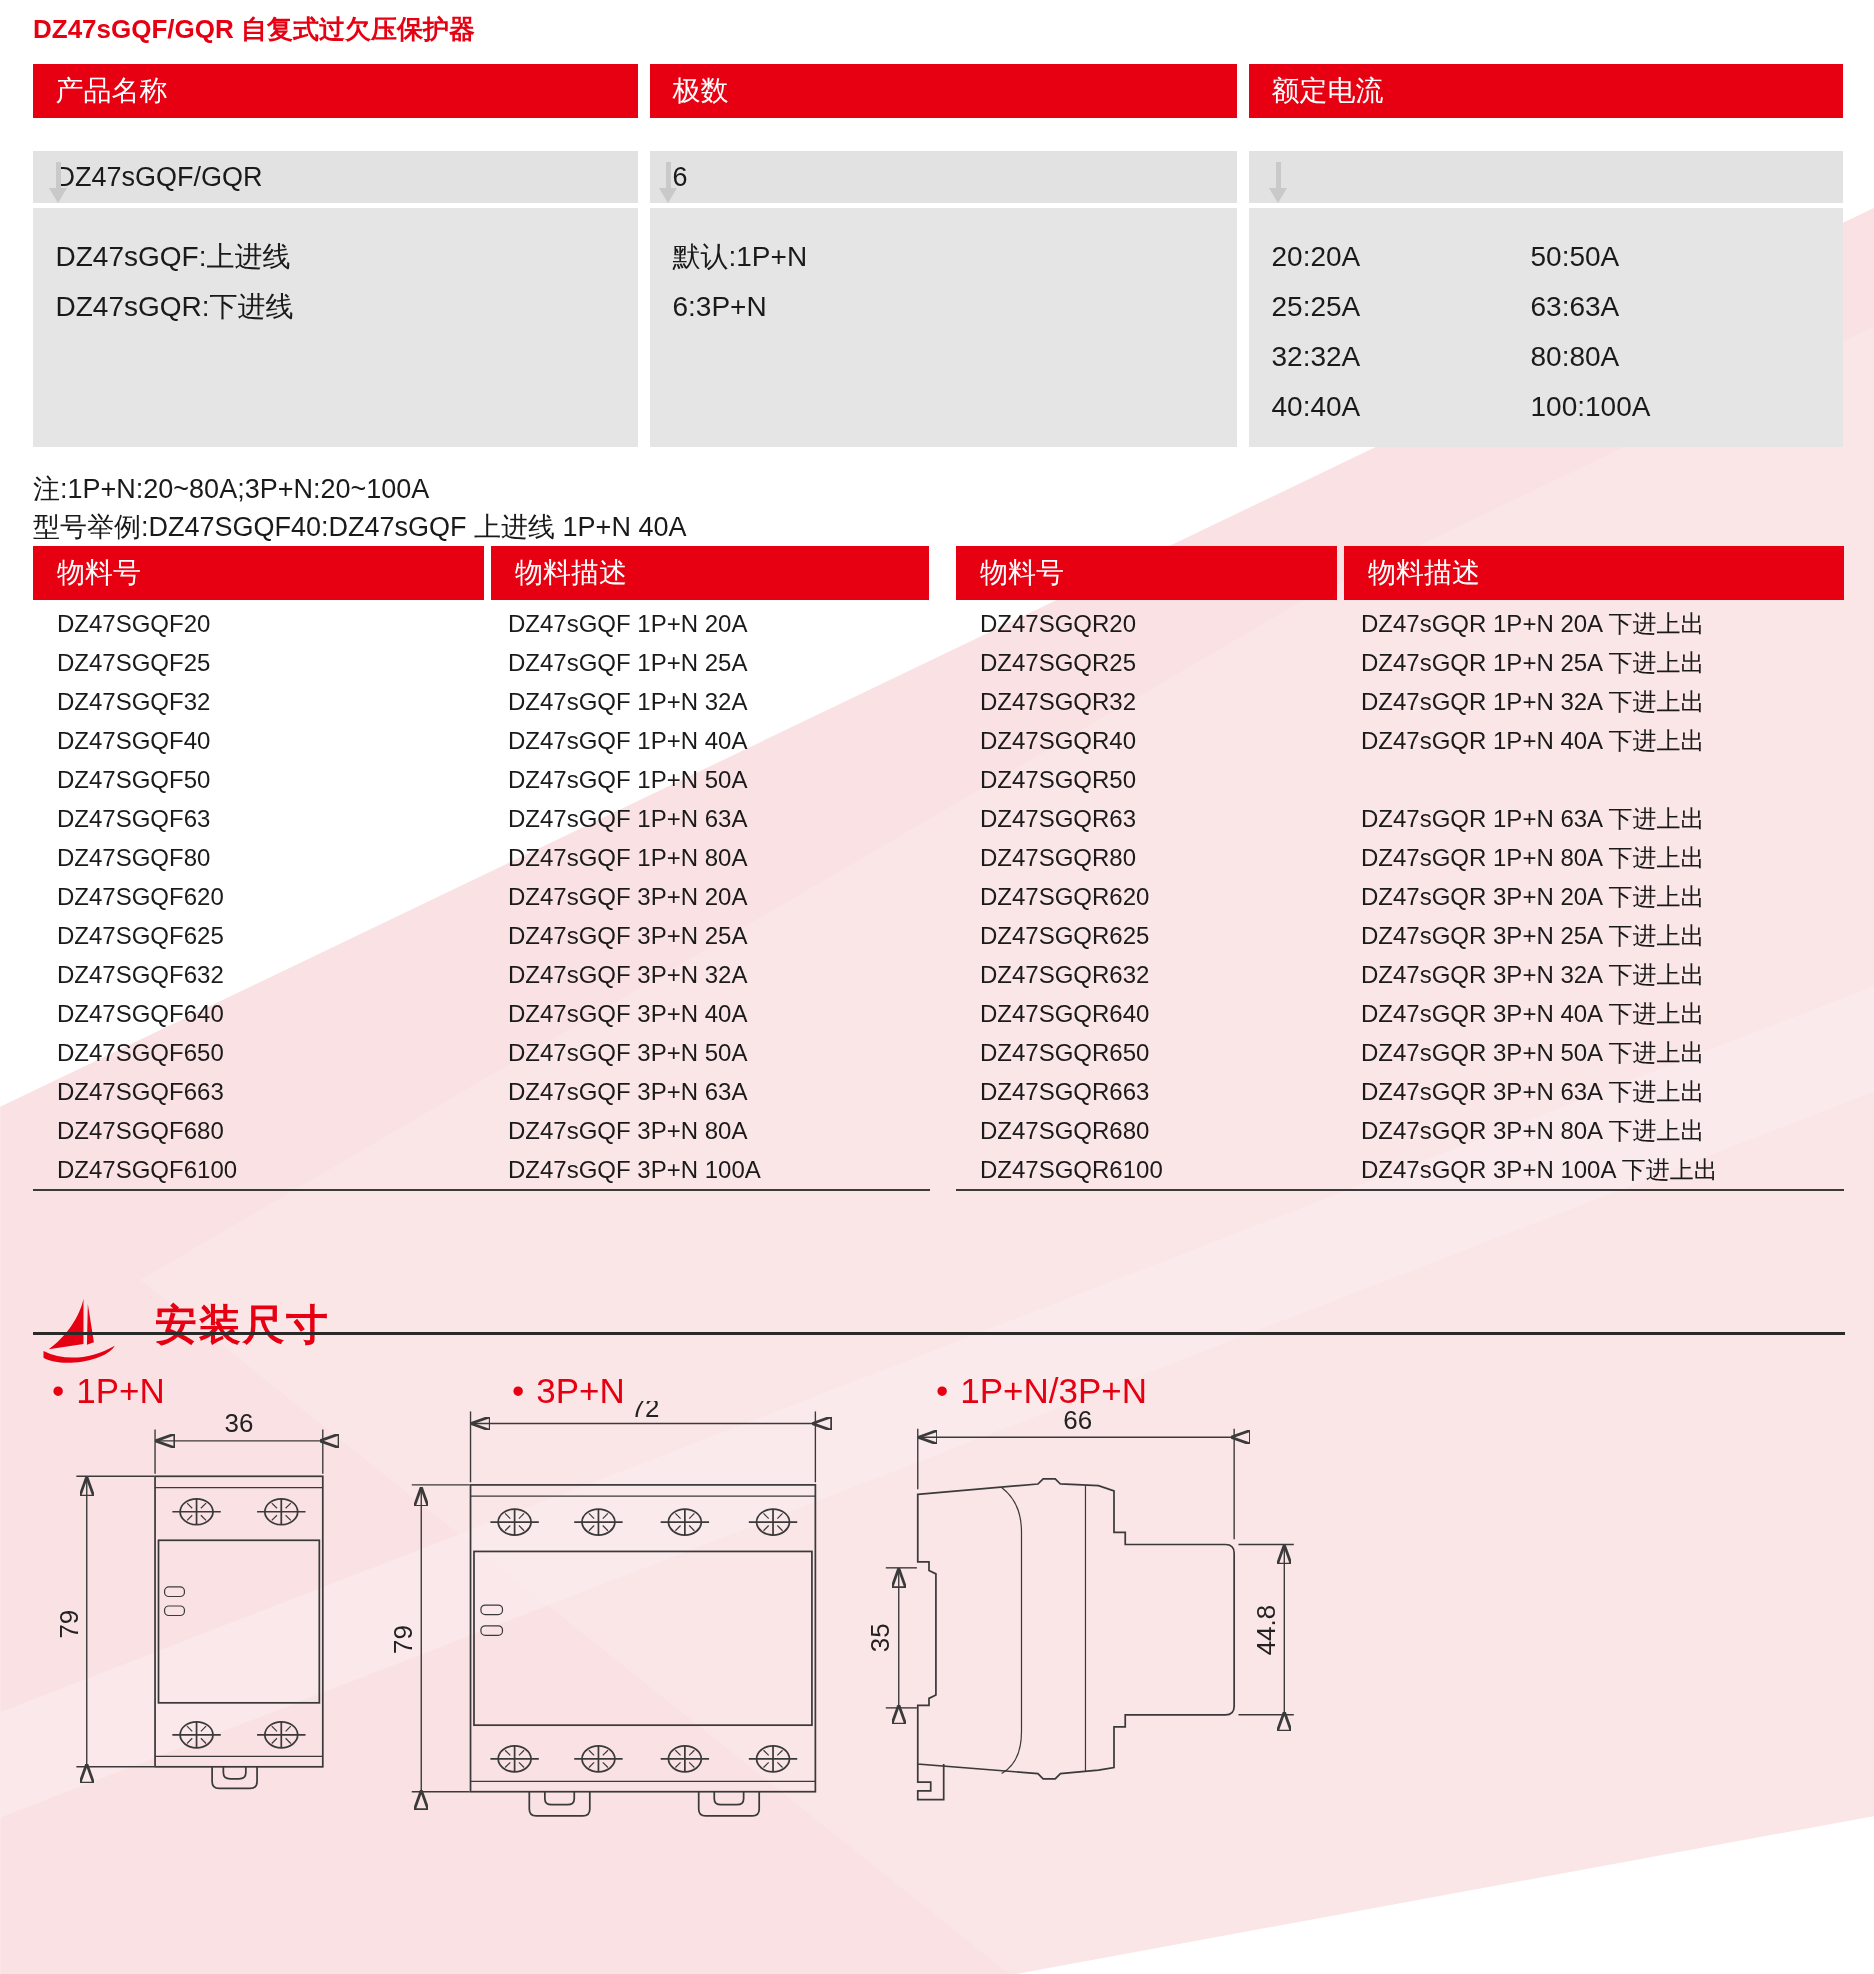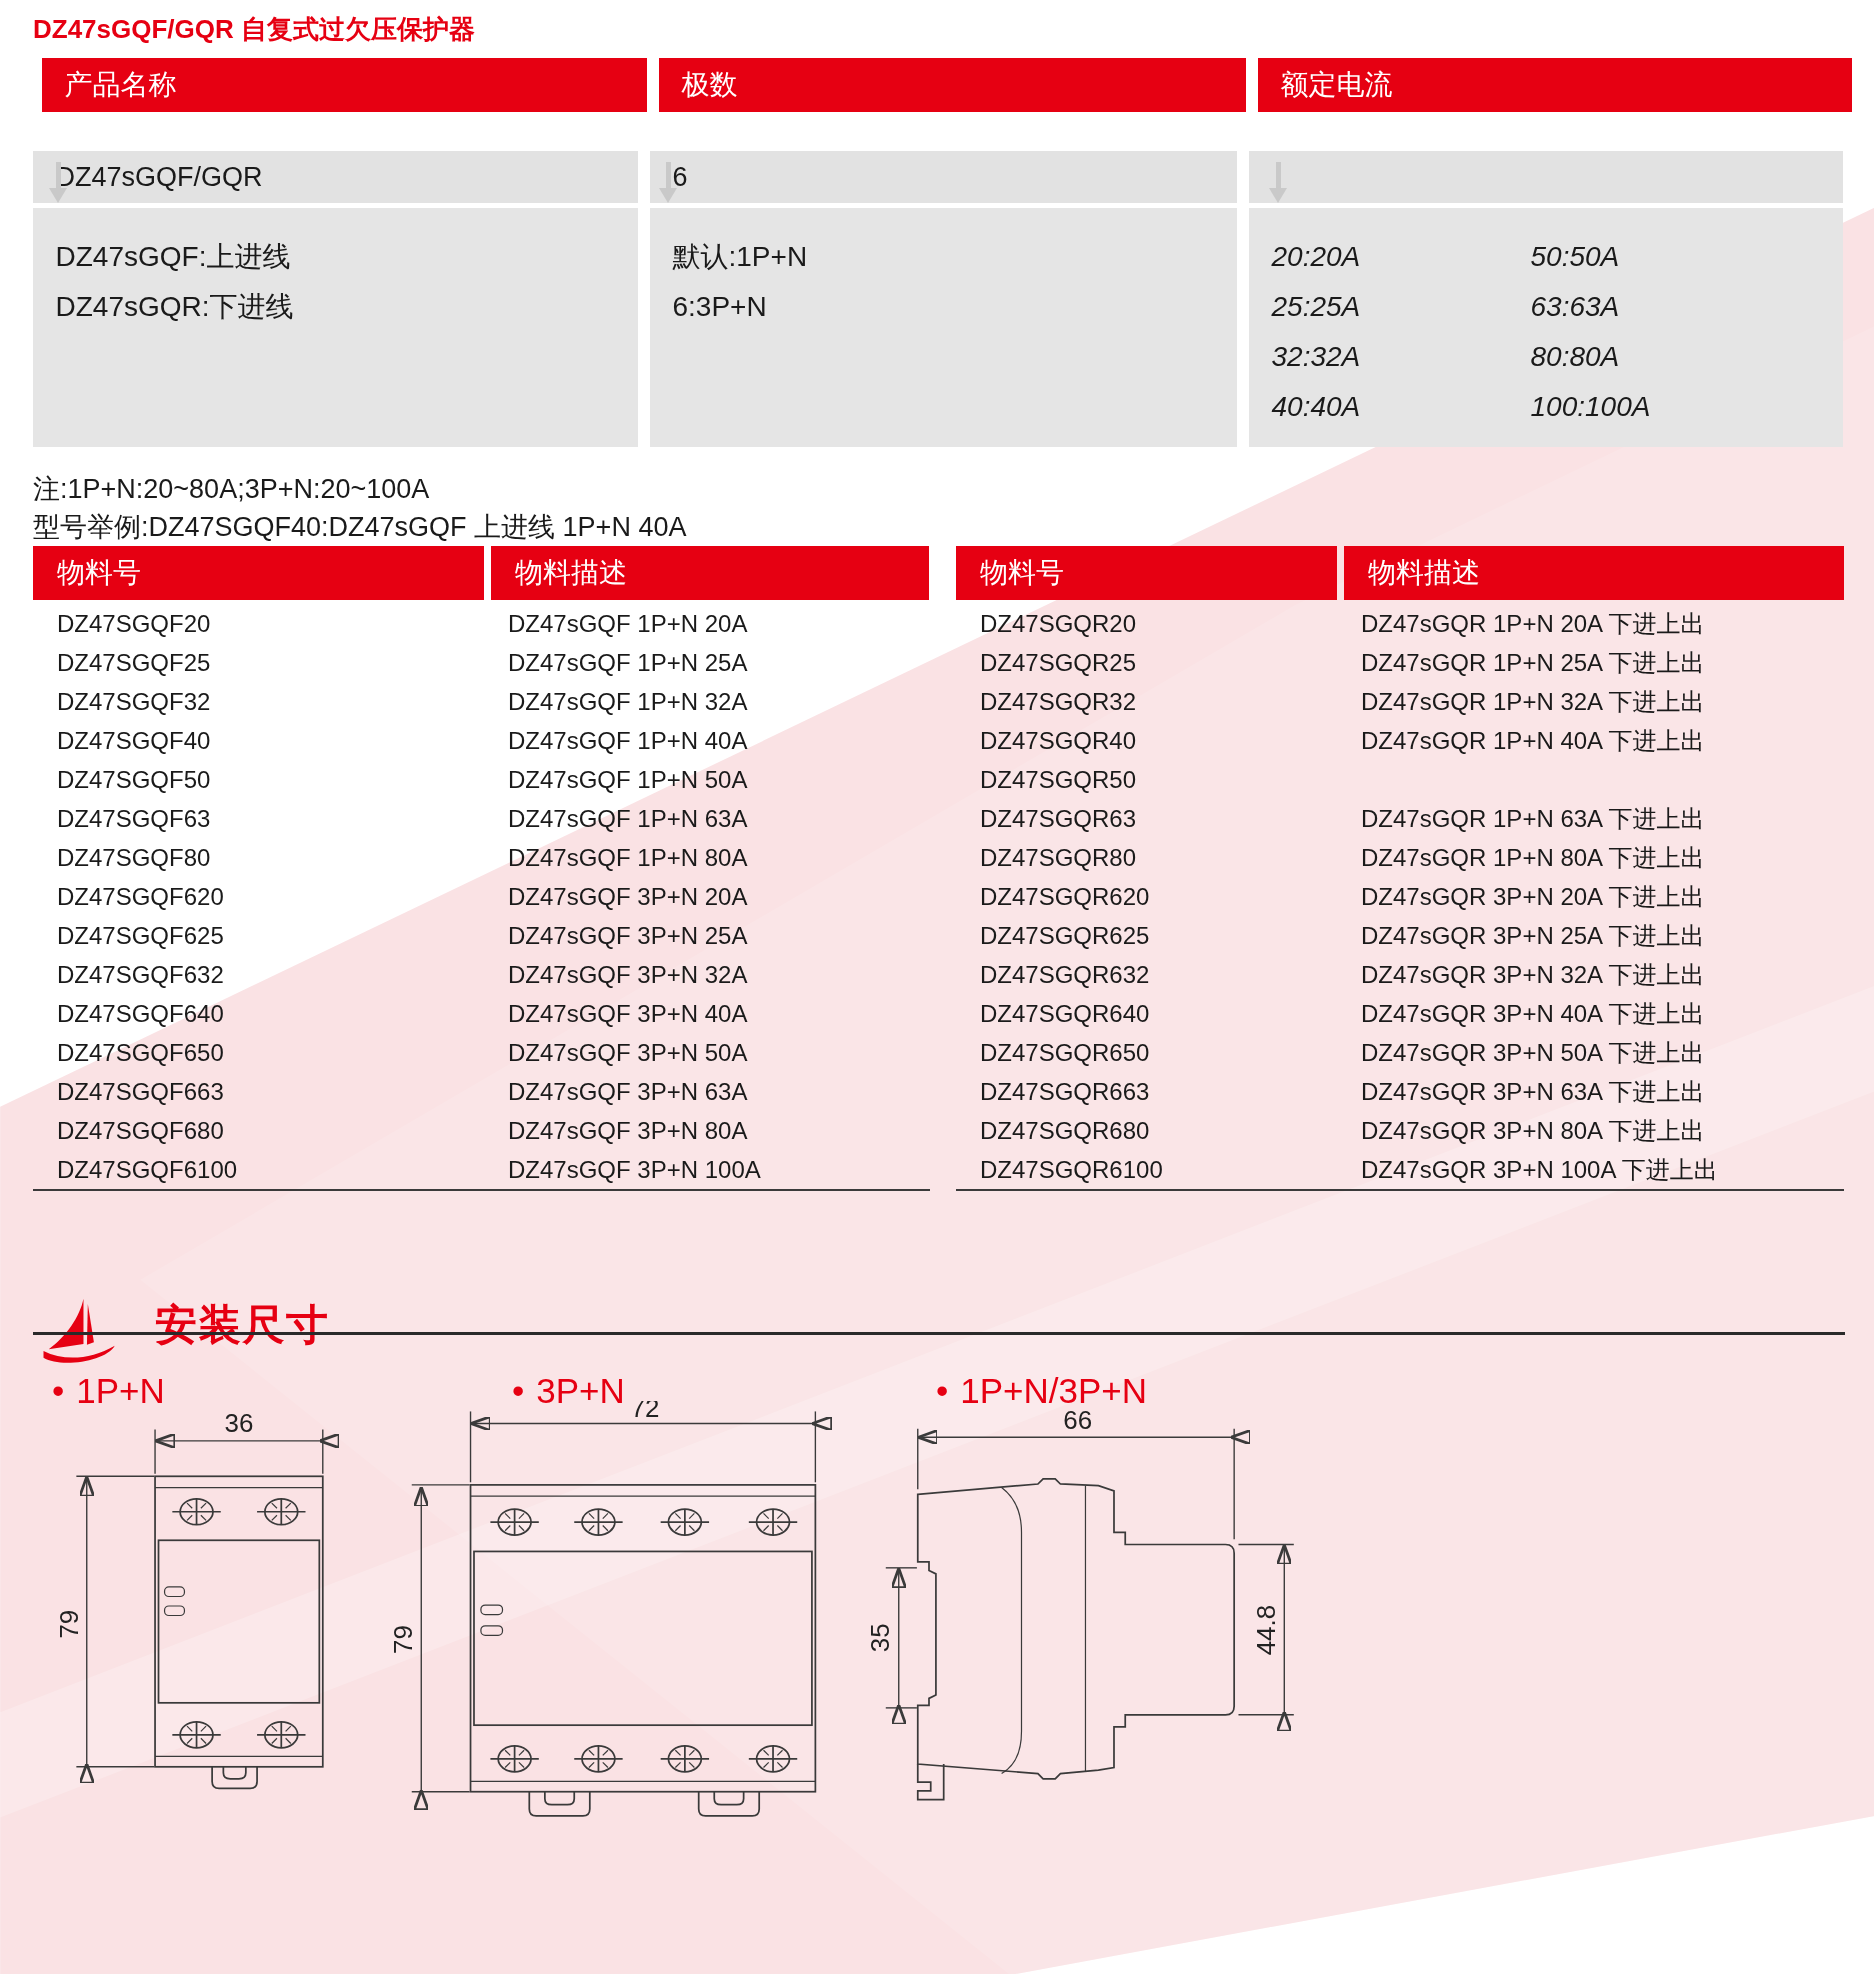--- a/index.html
+++ b/index.html
@@ -6,35 +6,35 @@
   body{width:1875px;height:1975px;position:relative;background:#ffffff;overflow:hidden;
        font-family:"Liberation Sans","DejaVu Sans",sans-serif;color:#1a1a1a;}
   .abs{position:absolute;}
   #bg{position:absolute;left:0;top:0;z-index:0;}
   #content{position:absolute;left:0;top:0;width:1875px;height:1426px;z-index:1;}
 
   .page-title{left:33px;top:12px;font-size:26px;font-weight:bold;color:#e60012;}
 
   
   .spec-grid{left:33px;width:1811px;display:grid;grid-template-columns:605px 587px 594px;column-gap:12px;}
-  .spec-head{top:58px;margin-left:9px;}
+  .spec-head{top:64px;}
   .spec-head .cell{background:#e60012;color:#ffffff;height:54px;line-height:54px;
                    font-size:28px;padding-left:22.5px;box-sizing:border-box;}
   .spec-row{top:105px;margin-top:46px;}
   .spec-row .cell{background:#e2e2e2;height:52px;line-height:52px;font-size:27px;
                   padding-left:22.5px;box-sizing:border-box;}
   .arrow{position:absolute;top:162px;width:19px;height:43px;}
   .arrow .stem{position:absolute;left:7px;top:0;width:5.2px;height:28px;background:#c9c9c9;}
   .arrow .head{position:absolute;left:0;top:26px;width:0;height:0;
                border-left:9.5px solid transparent;border-right:9.5px solid transparent;
                border-top:15.6px solid #c9c9c9;}
   .spec-boxes{top:208px;}
   .spec-boxes .box{background:#e5e5e5;height:239px;box-sizing:border-box;padding:24px 0 0 22.5px;
                    font-size:28px;line-height:50px;}
-  .cur-wrap{display:flex;font-style:italic;}
+  .cur-wrap{display:flex;}
   .cur-col{width:259px;}
   .cur-col2{padding-top:0;}
 
   .notes{left:33px;top:470px;font-size:27px;line-height:38px;}
 
   
   .mtable-head{display:grid;top:546px;column-gap:7px;}
   .mtable-head .cell{background:#e60012;color:#ffffff;height:54px;line-height:54px;
                      font-size:28px;padding-left:24px;box-sizing:border-box;}
   .ltable{left:33px;width:897px;grid-template-columns:451px 438px;}

